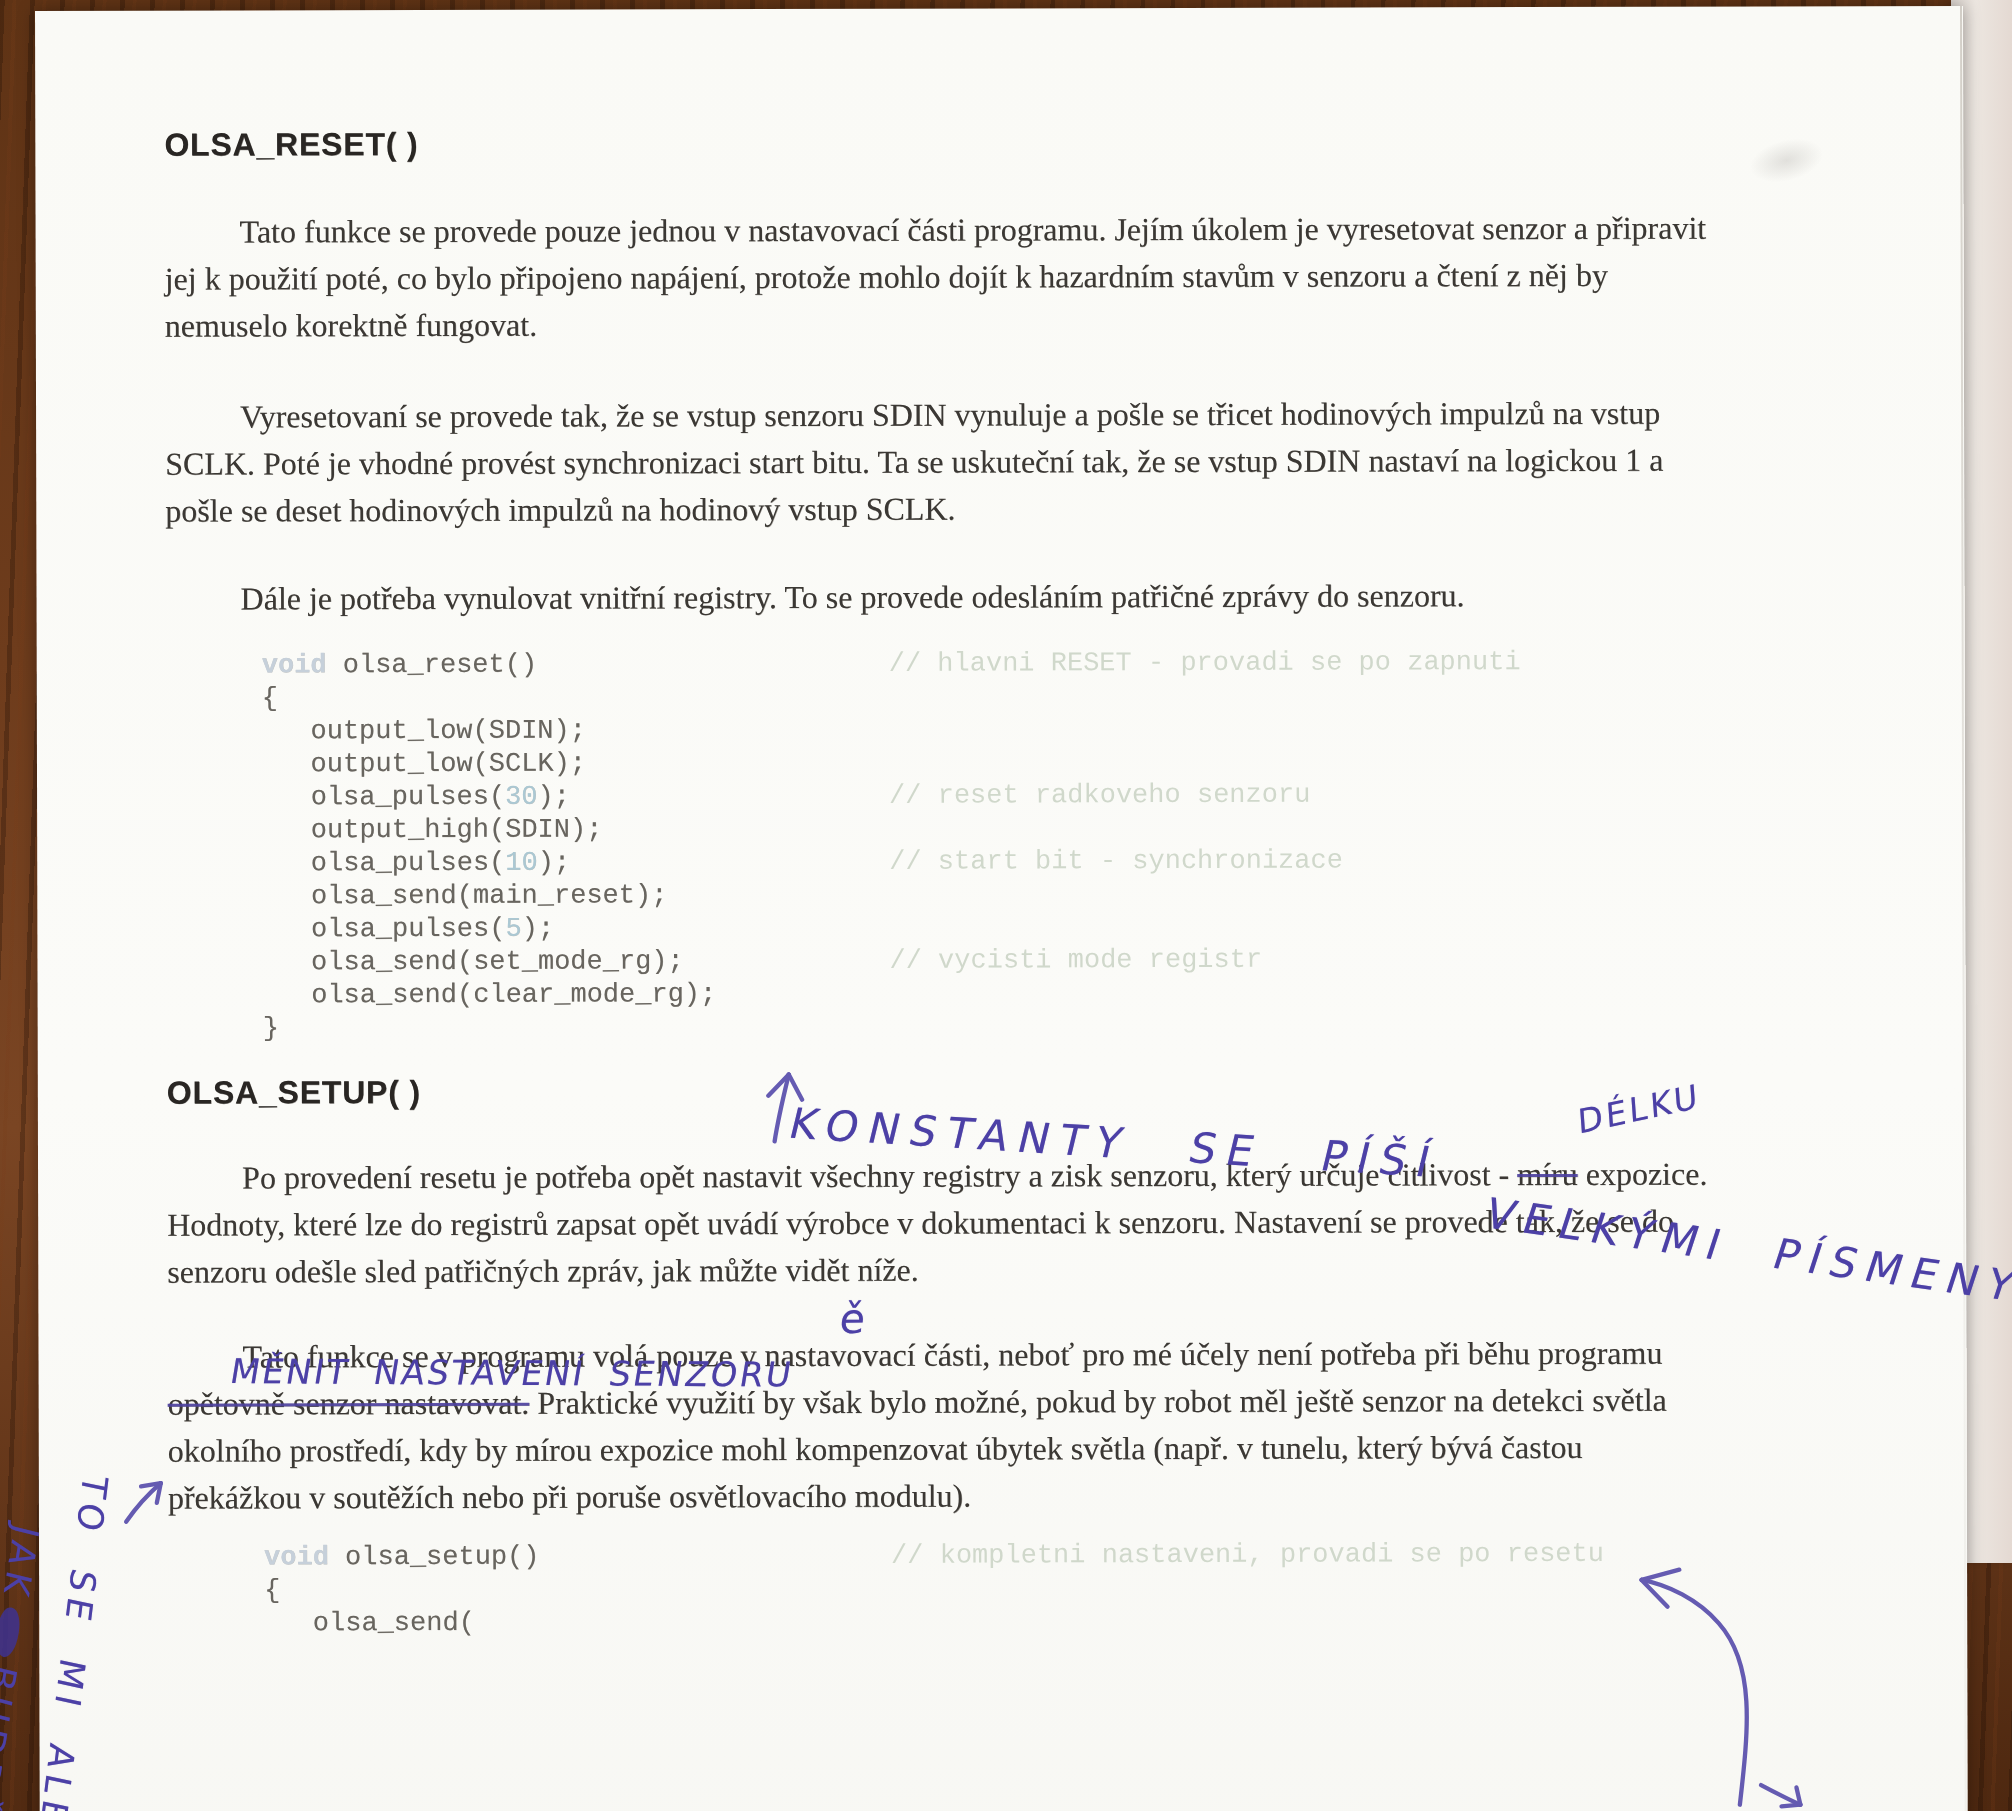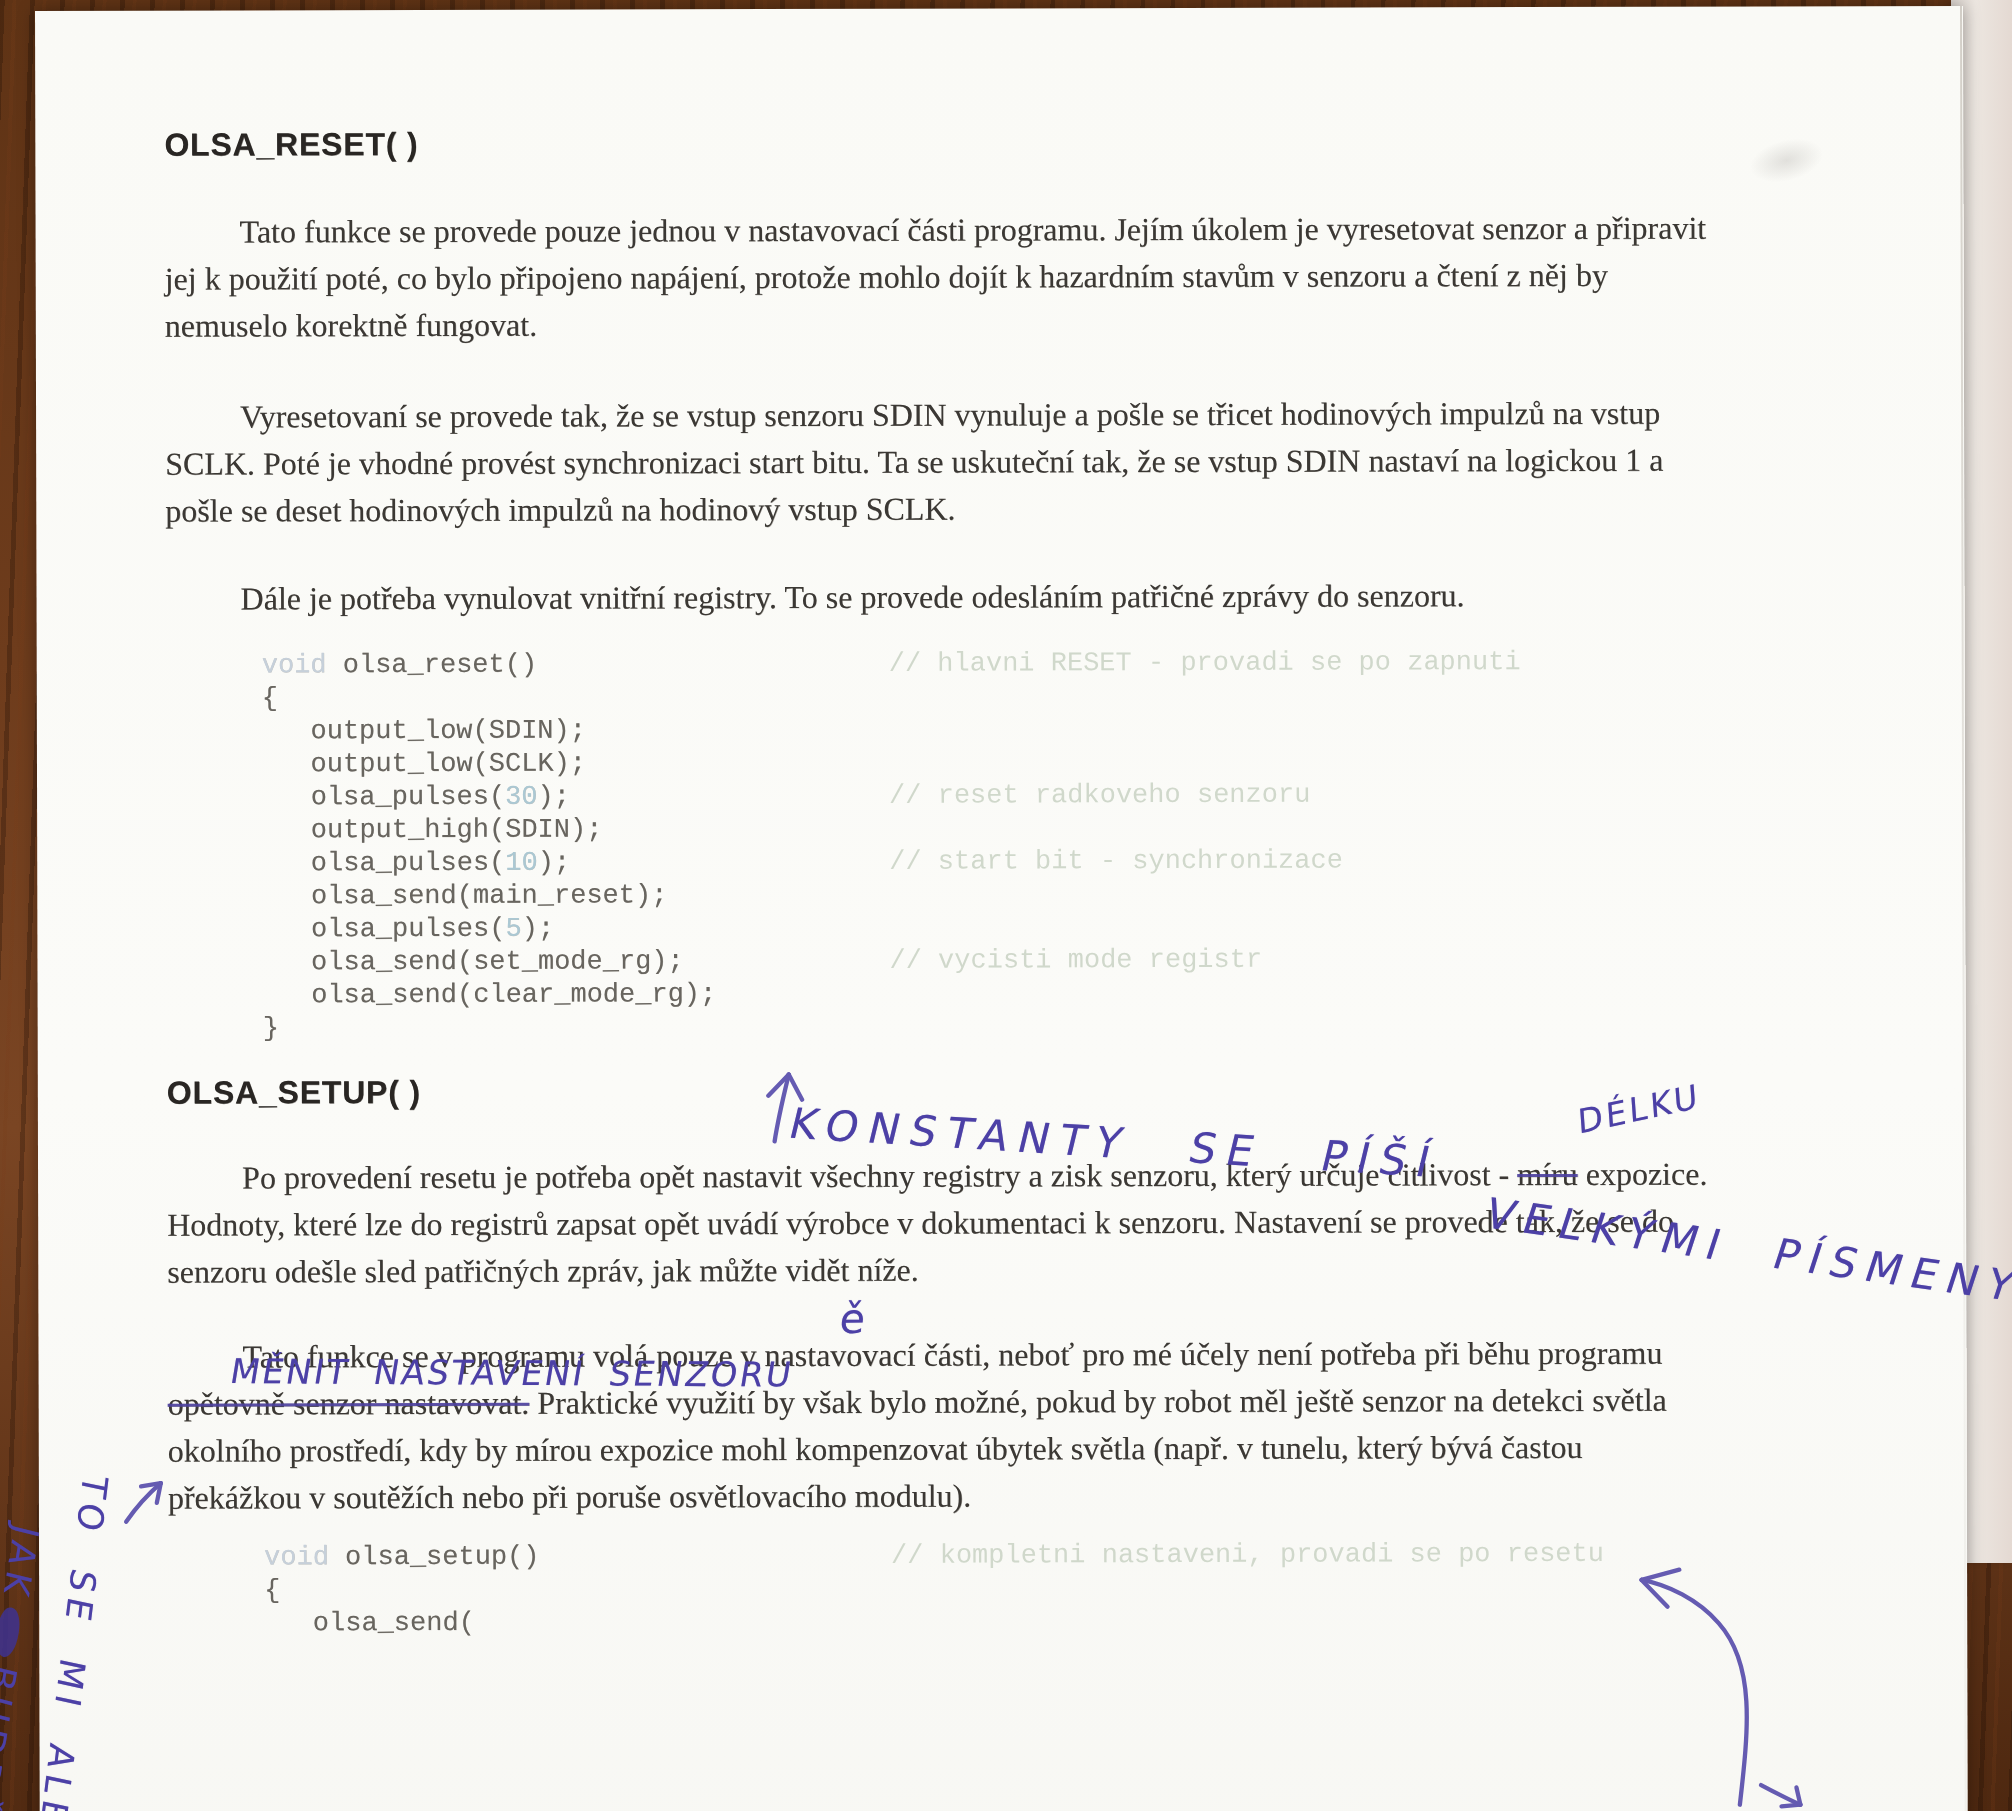--- a/index.html
+++ b/index.html
@@ -39,21 +39,21 @@
   .mt-p1{margin-top:44px}.mt-p2{margin-top:44px}.mt-p3{margin-top:41px}
   .mt-c1{margin-top:27px}.mt-h2{margin-top:28px}
   .mt-p4{margin-top:42px}.mt-p5{margin-top:38px}.mt-c2{margin-top:20.4px}
   .it{}
   .code{
     font-family:"Liberation Mono","DejaVu Sans Mono",monospace;
     font-size:27px;line-height:33px;margin-left:96px;color:#68655f;
     white-space:pre;text-shadow:0.2px 0.2px 0.4px rgba(110,105,95,.4);
   }
   .code-line{position:relative;}
-  .c-kw{color:#c6d0da;}
+  .c-kw{color:#c6d0da;font-weight:bold;}
   .c-num{color:#abc8d3;}
   .c-comment{position:absolute;left:627px;top:0;color:#ccd5c7;opacity:.9;text-shadow:none;}
   .struck{
     text-decoration:line-through;
     text-decoration-color:rgba(76,64,166,.85);
     text-decoration-thickness:3.1px;
   }
   .crossed,.anchor{position:relative;}
   .hw{
     position:absolute;font-family:"DejaVu Sans",sans-serif;color:#4c40a6;

